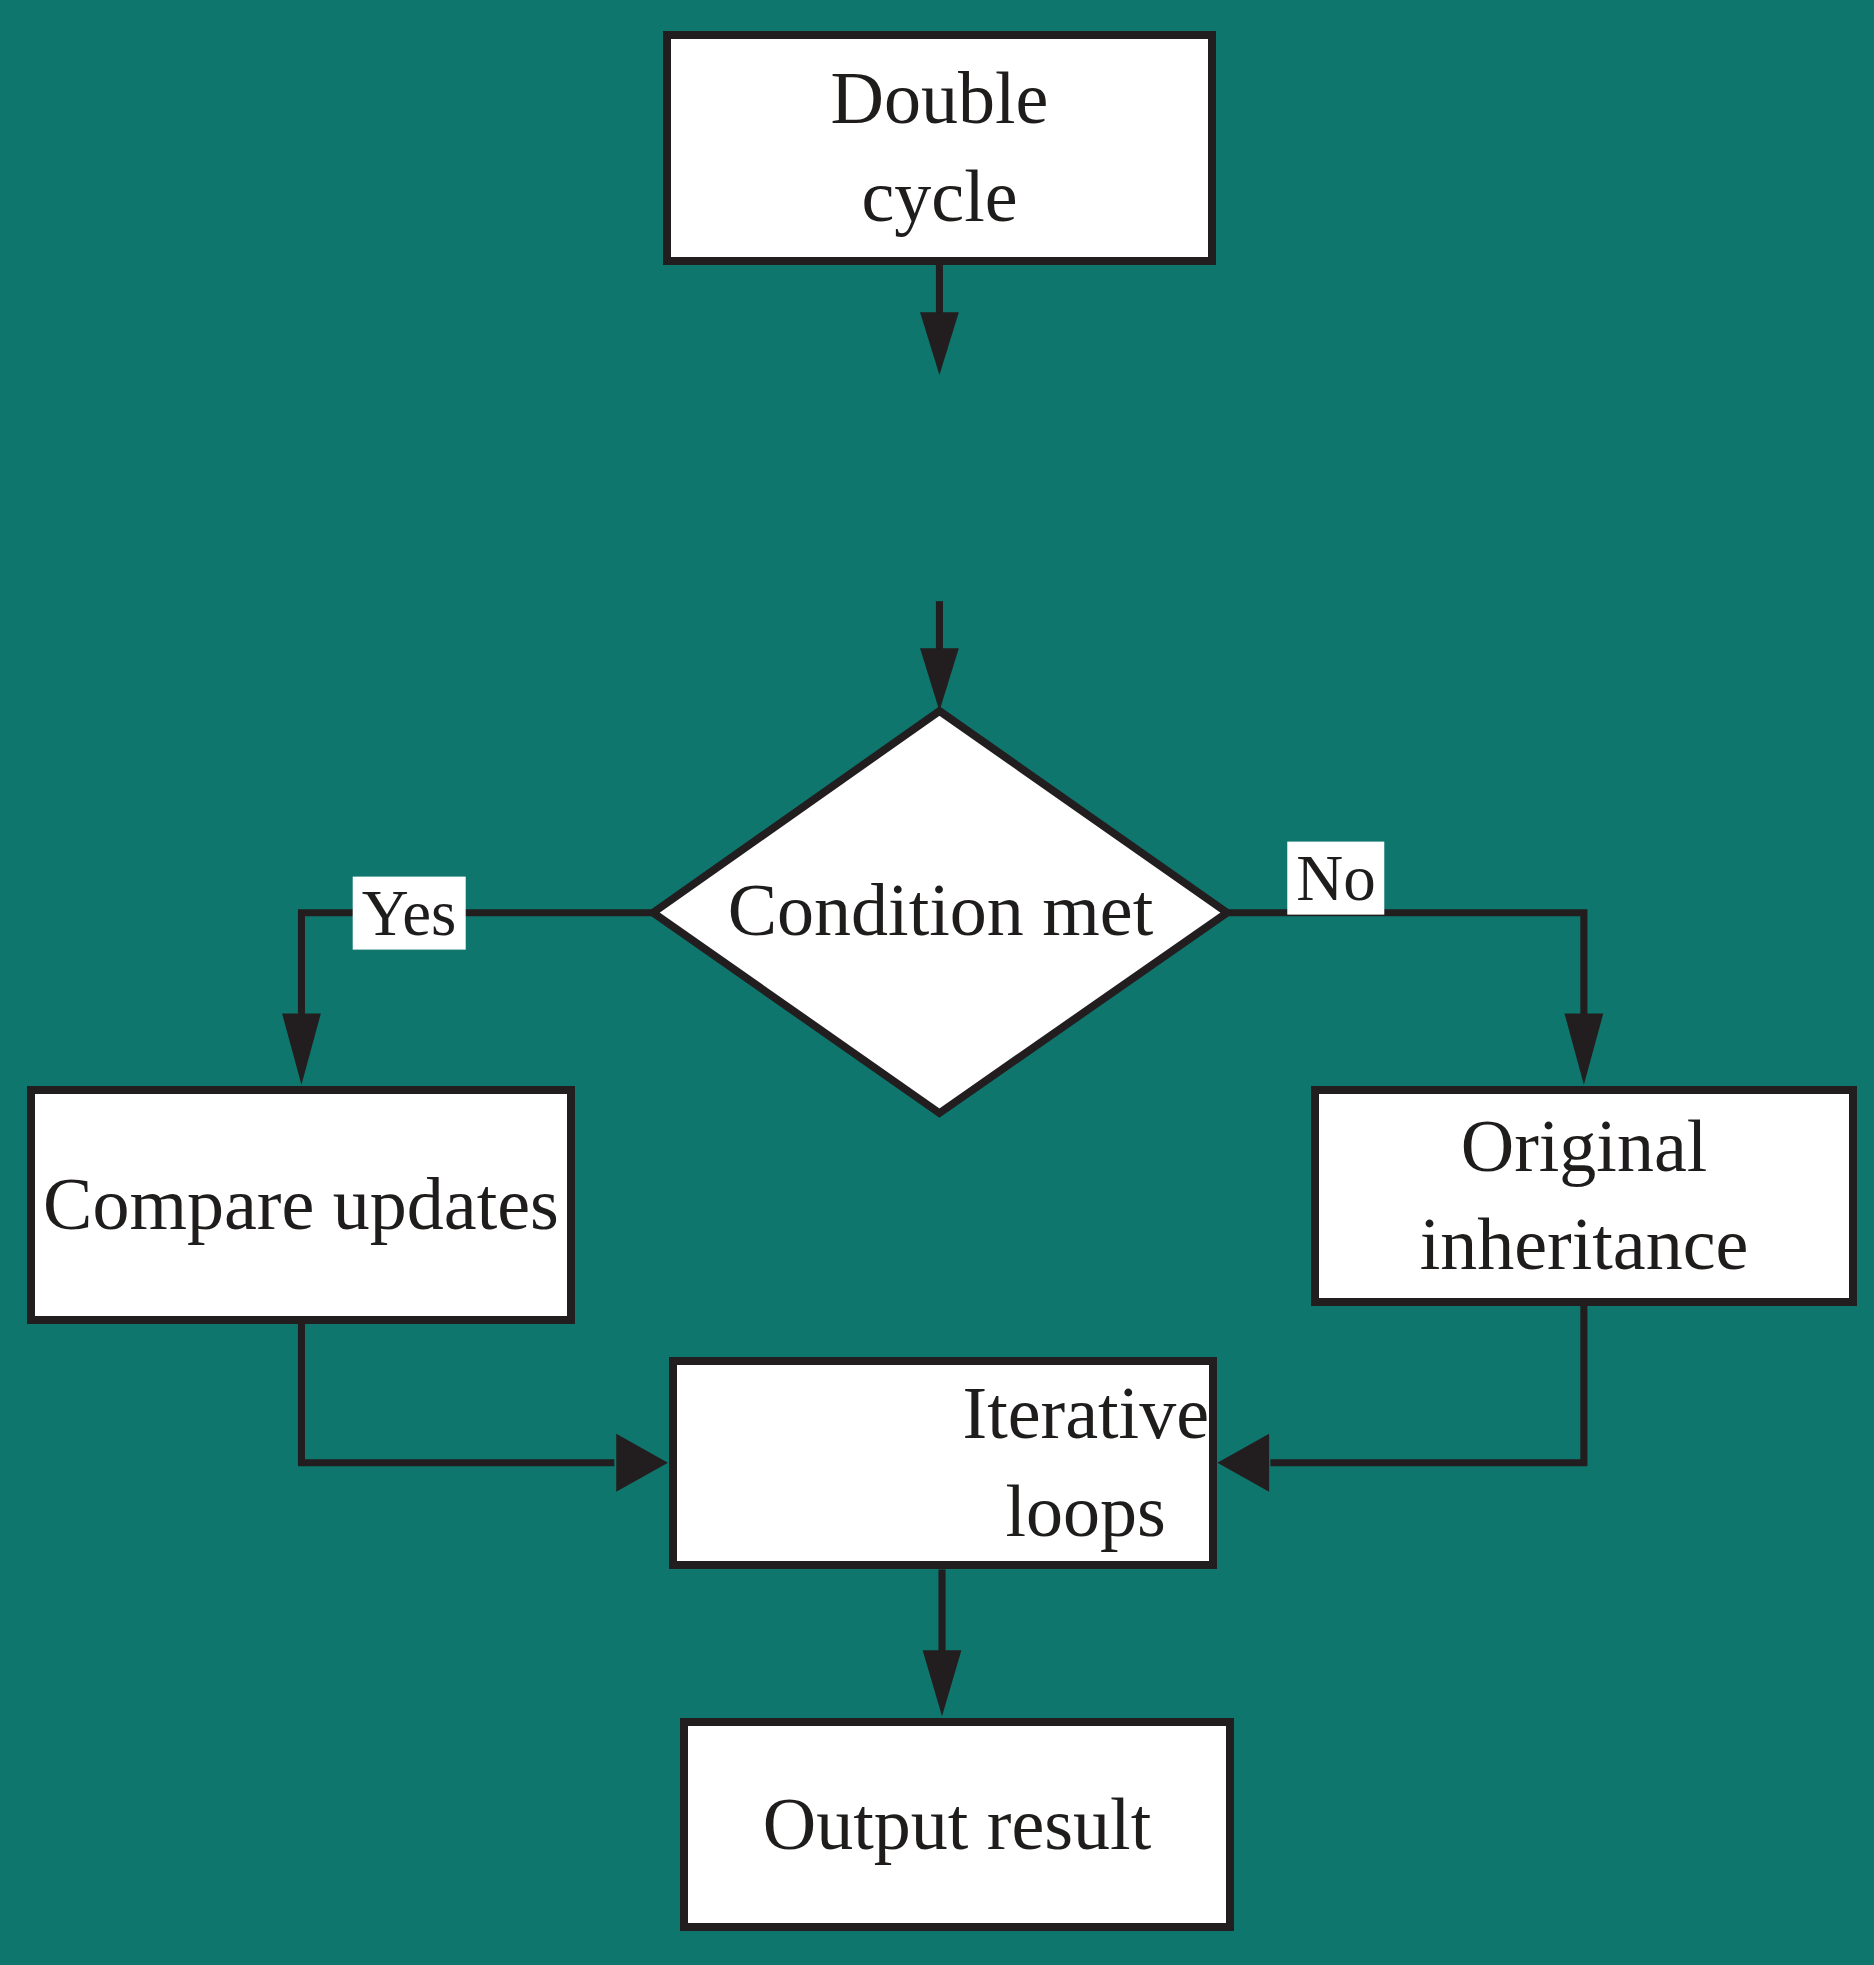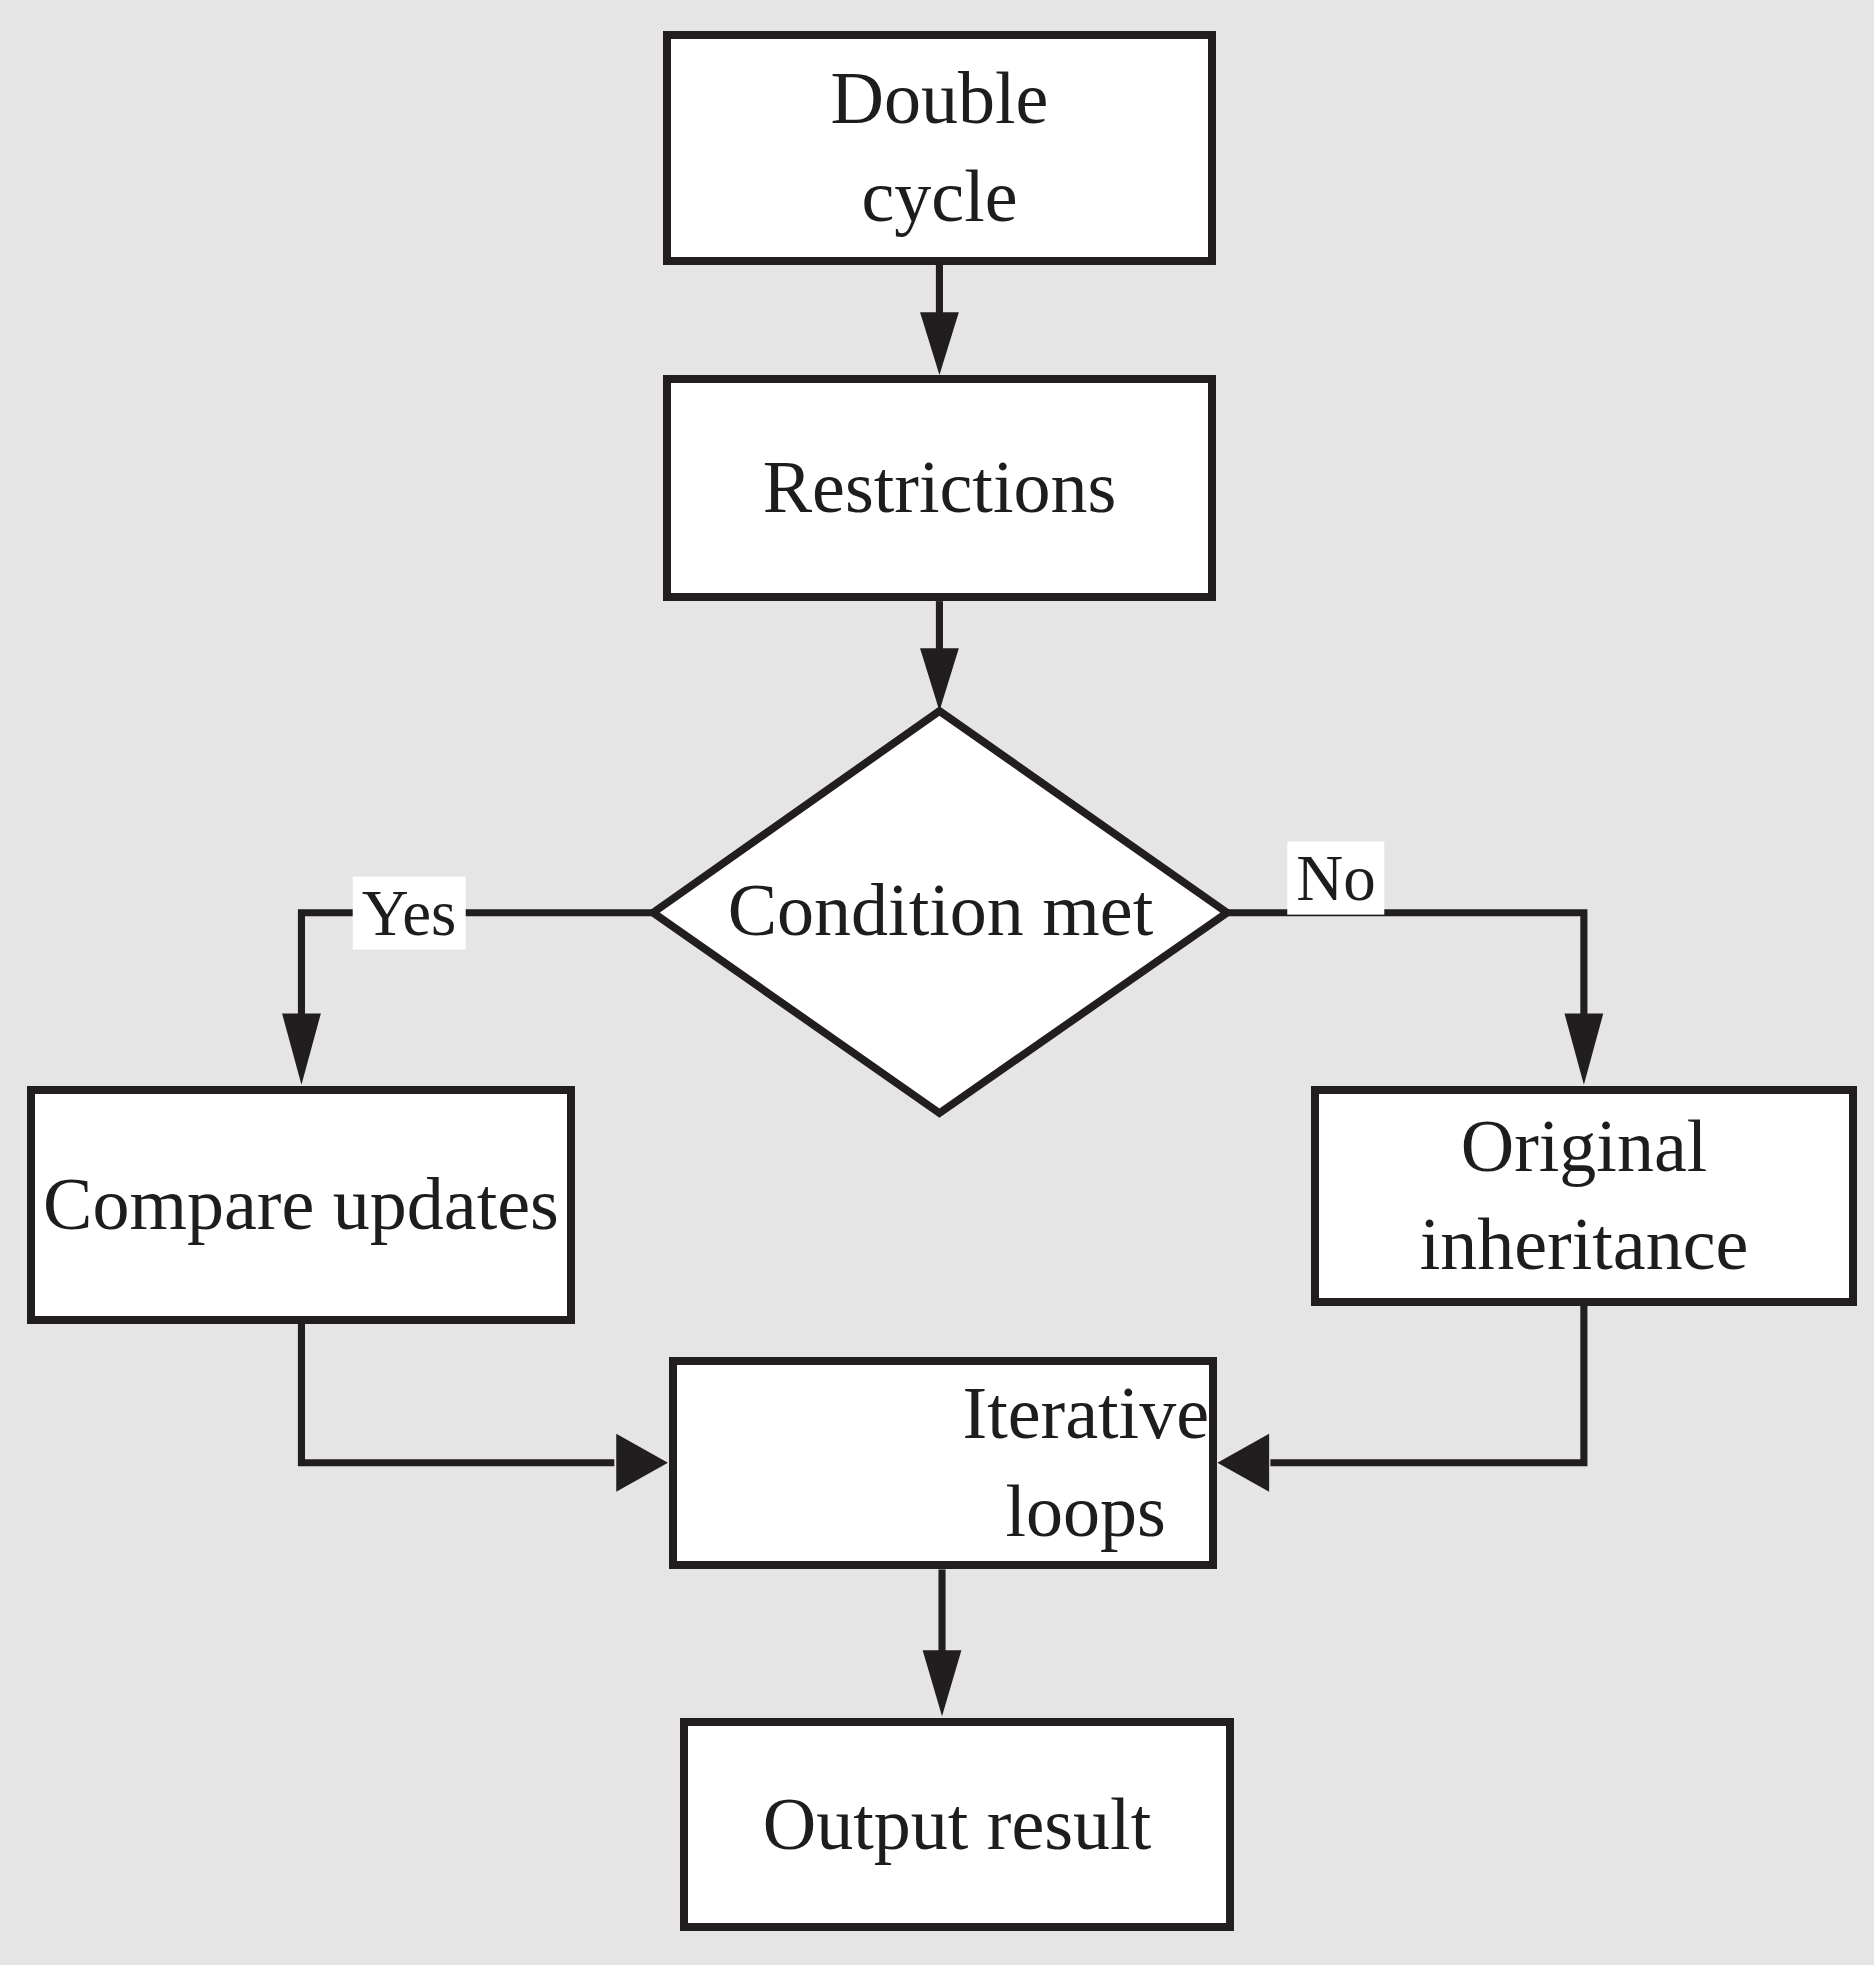--- a/index.html
+++ b/index.html
@@ -4,21 +4,21 @@
 <style>
   html, body {
     margin: 0;
     padding: 0;
     background: #ffffff;
   }
   .canvas {
     position: relative;
     width: 1875px;
     height: 1965px;
-    background: #e5e5e5;
+    background: #0f766e;
     font-family: "Liberation Serif", "DejaVu Serif", serif;
     color: #1f1c1c;
     overflow: hidden;
   }
   svg.wires {
     position: absolute;
     left: 0; top: 0;
     width: 1875px;
     height: 1965px;
   }
@@ -101,23 +101,20 @@
     <polygon class="arrowhead" points="1427,2553 1487,2553 1457,2655"></polygon>
 
     <polygon class="diamond-shape" points="1453,1100 1898,1412 1453,1722 1010,1412"></polygon>
   </svg>
 
   <div class="node" style="left:663px; top:31px; width:553px; height:234px;">
     <span class="node-label">Double
 cycle</span>
   </div>
 
-  <div class="node" style="left:663px; top:375px; width:553px; height:226px;">
-    <span class="node-label">Restrictions</span>
-  </div>
 
   <div class="diamond-label-wrap" style="left:685px; top:814px; width:511px; height:194px;align-items:center;">
     <span class="node-label">Condition met</span>
   </div>
 
   <div class="node" style="left:27px; top:1086px; width:548px; height:238px;">
     <span class="node-label">Compare updates</span>
   </div>
 
   <div class="node" style="left:1311px; top:1086px; width:546px; height:220px;">

